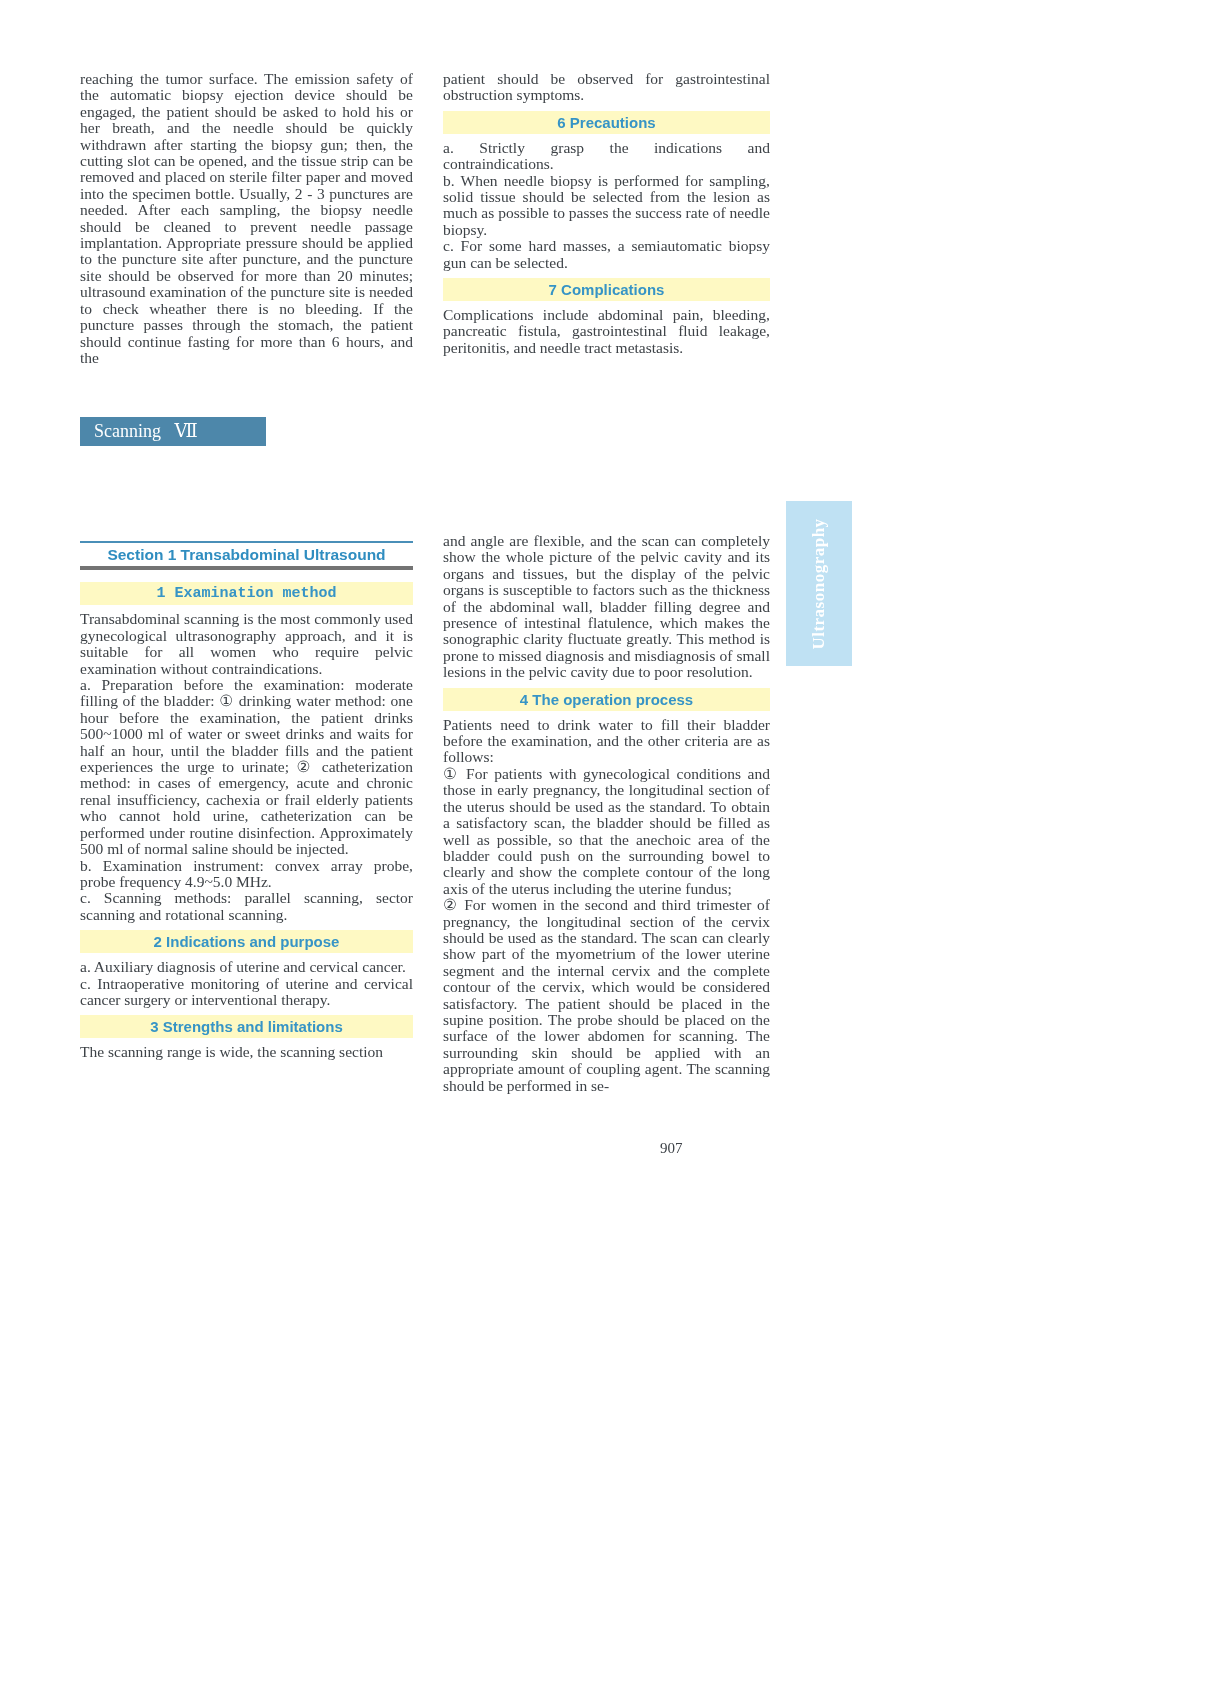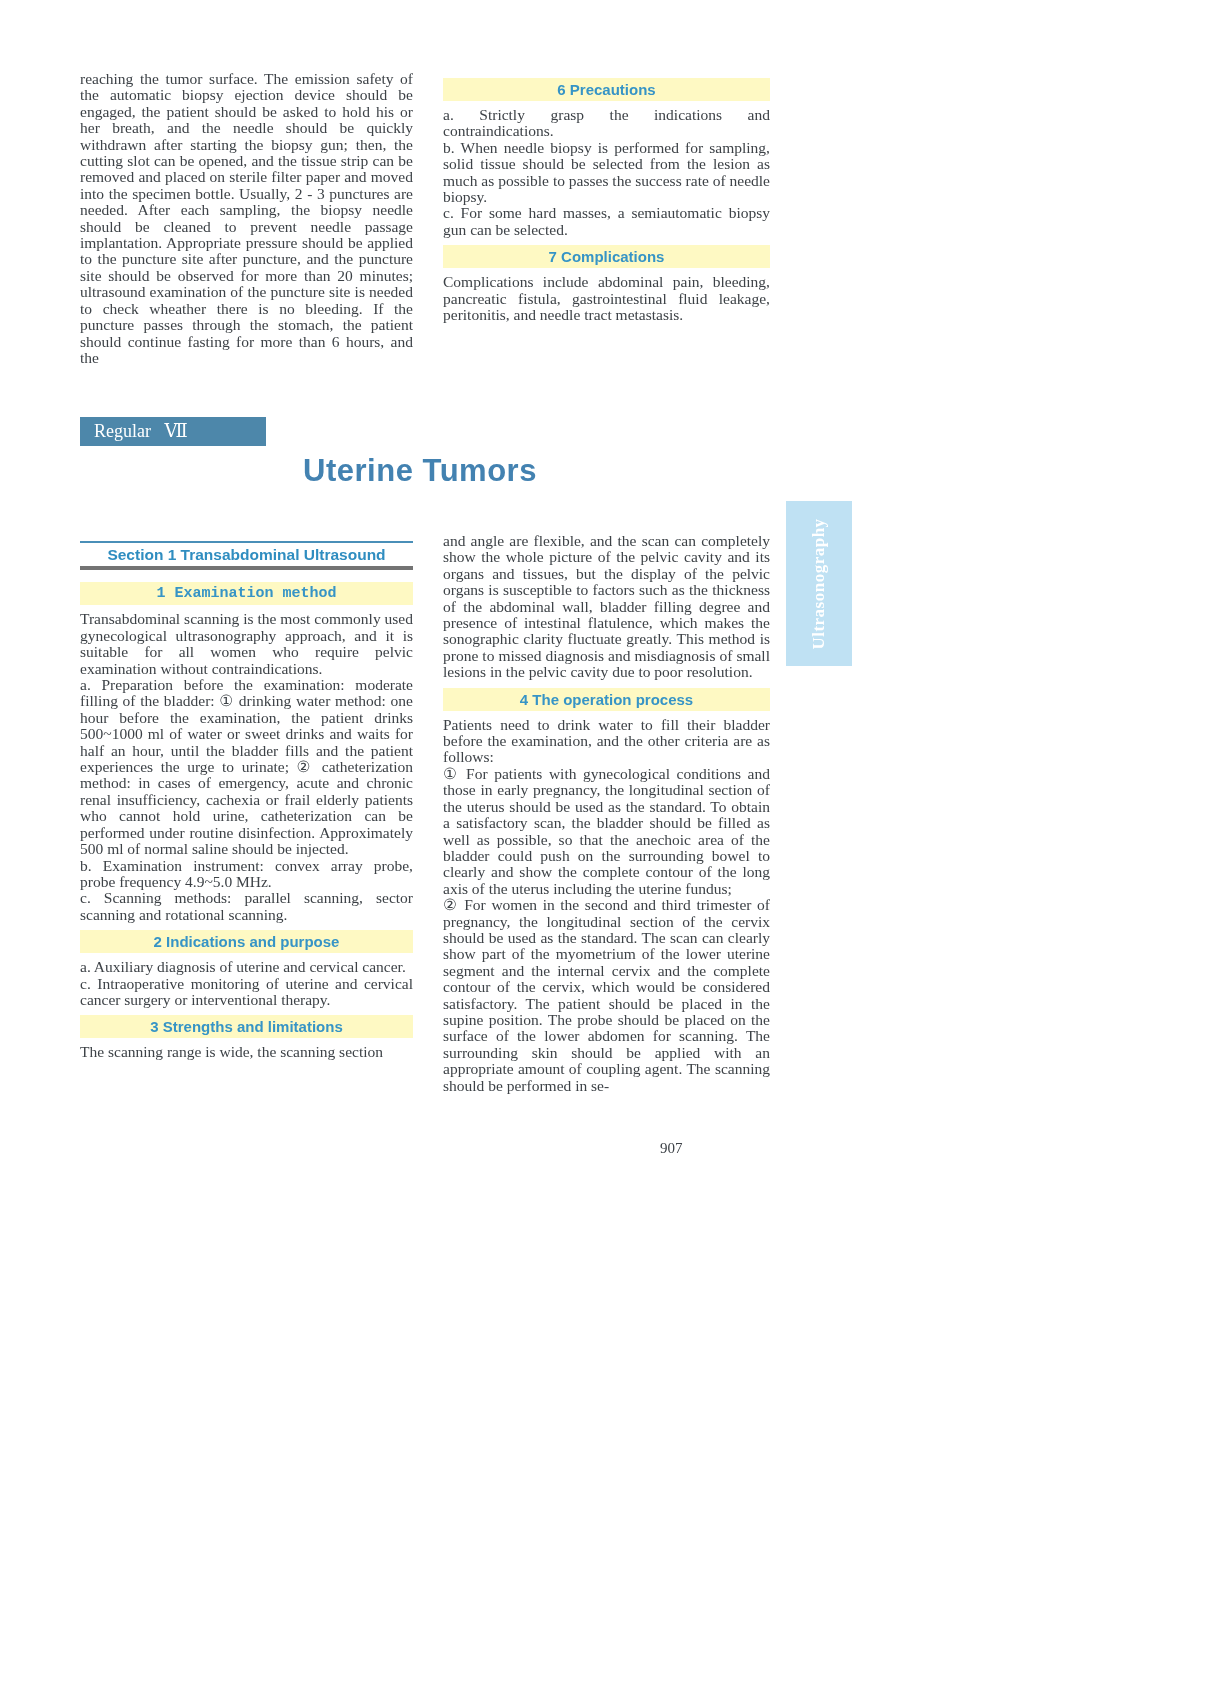--- a/index.html
+++ b/index.html
@@ -56,30 +56,30 @@
 </head>
 <body>
 
 <div class="page">
 
   <div class="col left-top">
     <p>reaching the tumor surface. The emission safety of the automatic biopsy ejection device should be engaged, the patient should be asked to hold his or her breath, and the needle should be quickly withdrawn after starting the biopsy gun; then, the cutting slot can be opened, and the tissue strip can be removed and placed on sterile filter paper and moved into the specimen bottle. Usually, 2 - 3 punctures are needed. After each sampling, the biopsy needle should be cleaned to prevent needle passage implantation. Appropriate pressure should be applied to the puncture site after puncture, and the puncture site should be observed for more than 20 minutes; ultrasound examination of the puncture site is needed to check wheather there is no bleeding. If the puncture passes through the stomach, the patient should continue fasting for more than 6 hours, and the</p>
   </div>
 
   <div class="col right-top">
+    <p>patient should be observed for gastrointestinal obstruction symptoms.</p>
     <div class="band">6 Precautions</div>
     <p>a. Strictly grasp the indications and contraindications.</p>
     <p>b. When needle biopsy is performed for sampling, solid tissue should be selected from the lesion as much as possible to passes the success rate of needle biopsy.</p>
     <p>c. For some hard masses, a semiautomatic biopsy gun can be selected.</p>
     <div class="band">7 Complications</div>
     <p>Complications include abdominal pain, bleeding, pancreatic fistula, gastrointestinal fluid leakage, peritonitis, and needle tract metastasis.</p>
   </div>
 
-  <div class="chapter-banner">Regular Ⅶ</div>
-  <h1 class="chapter-title">Uterine Tumors</h1>
+  <div class="chapter-banner">Scanning Ⅶ</div>
 
   <div class="col left-bottom">
     <div class="section-head">Section 1 Transabdominal Ultrasound</div>
     <div class="band mt12">1 Examination method</div>
     <p>Transabdominal scanning is the most commonly used gynecological ultrasonography approach, and it is suitable for all women who require pelvic examination without contraindications.</p>
     <p>a. Preparation before the examination: moderate filling of the bladder: ① drinking water method: one hour before the examination, the patient drinks 500~1000 ml of water or sweet drinks and waits for half an hour, until the bladder fills and the patient experiences the urge to urinate; ② catheterization method: in cases of emergency, acute and chronic renal insufficiency, cachexia or frail elderly patients who cannot hold urine, catheterization can be performed under routine disinfection. Approximately 500 ml of normal saline should be injected.</p>
     <p>b. Examination instrument: convex array probe, probe frequency 4.9~5.0 MHz.</p>
     <p>c. Scanning methods: parallel scanning, sector scanning and rotational scanning.</p>
     <div class="band">2 Indications and purpose</div>
     <p>a. Auxiliary diagnosis of uterine and cervical cancer.</p>

